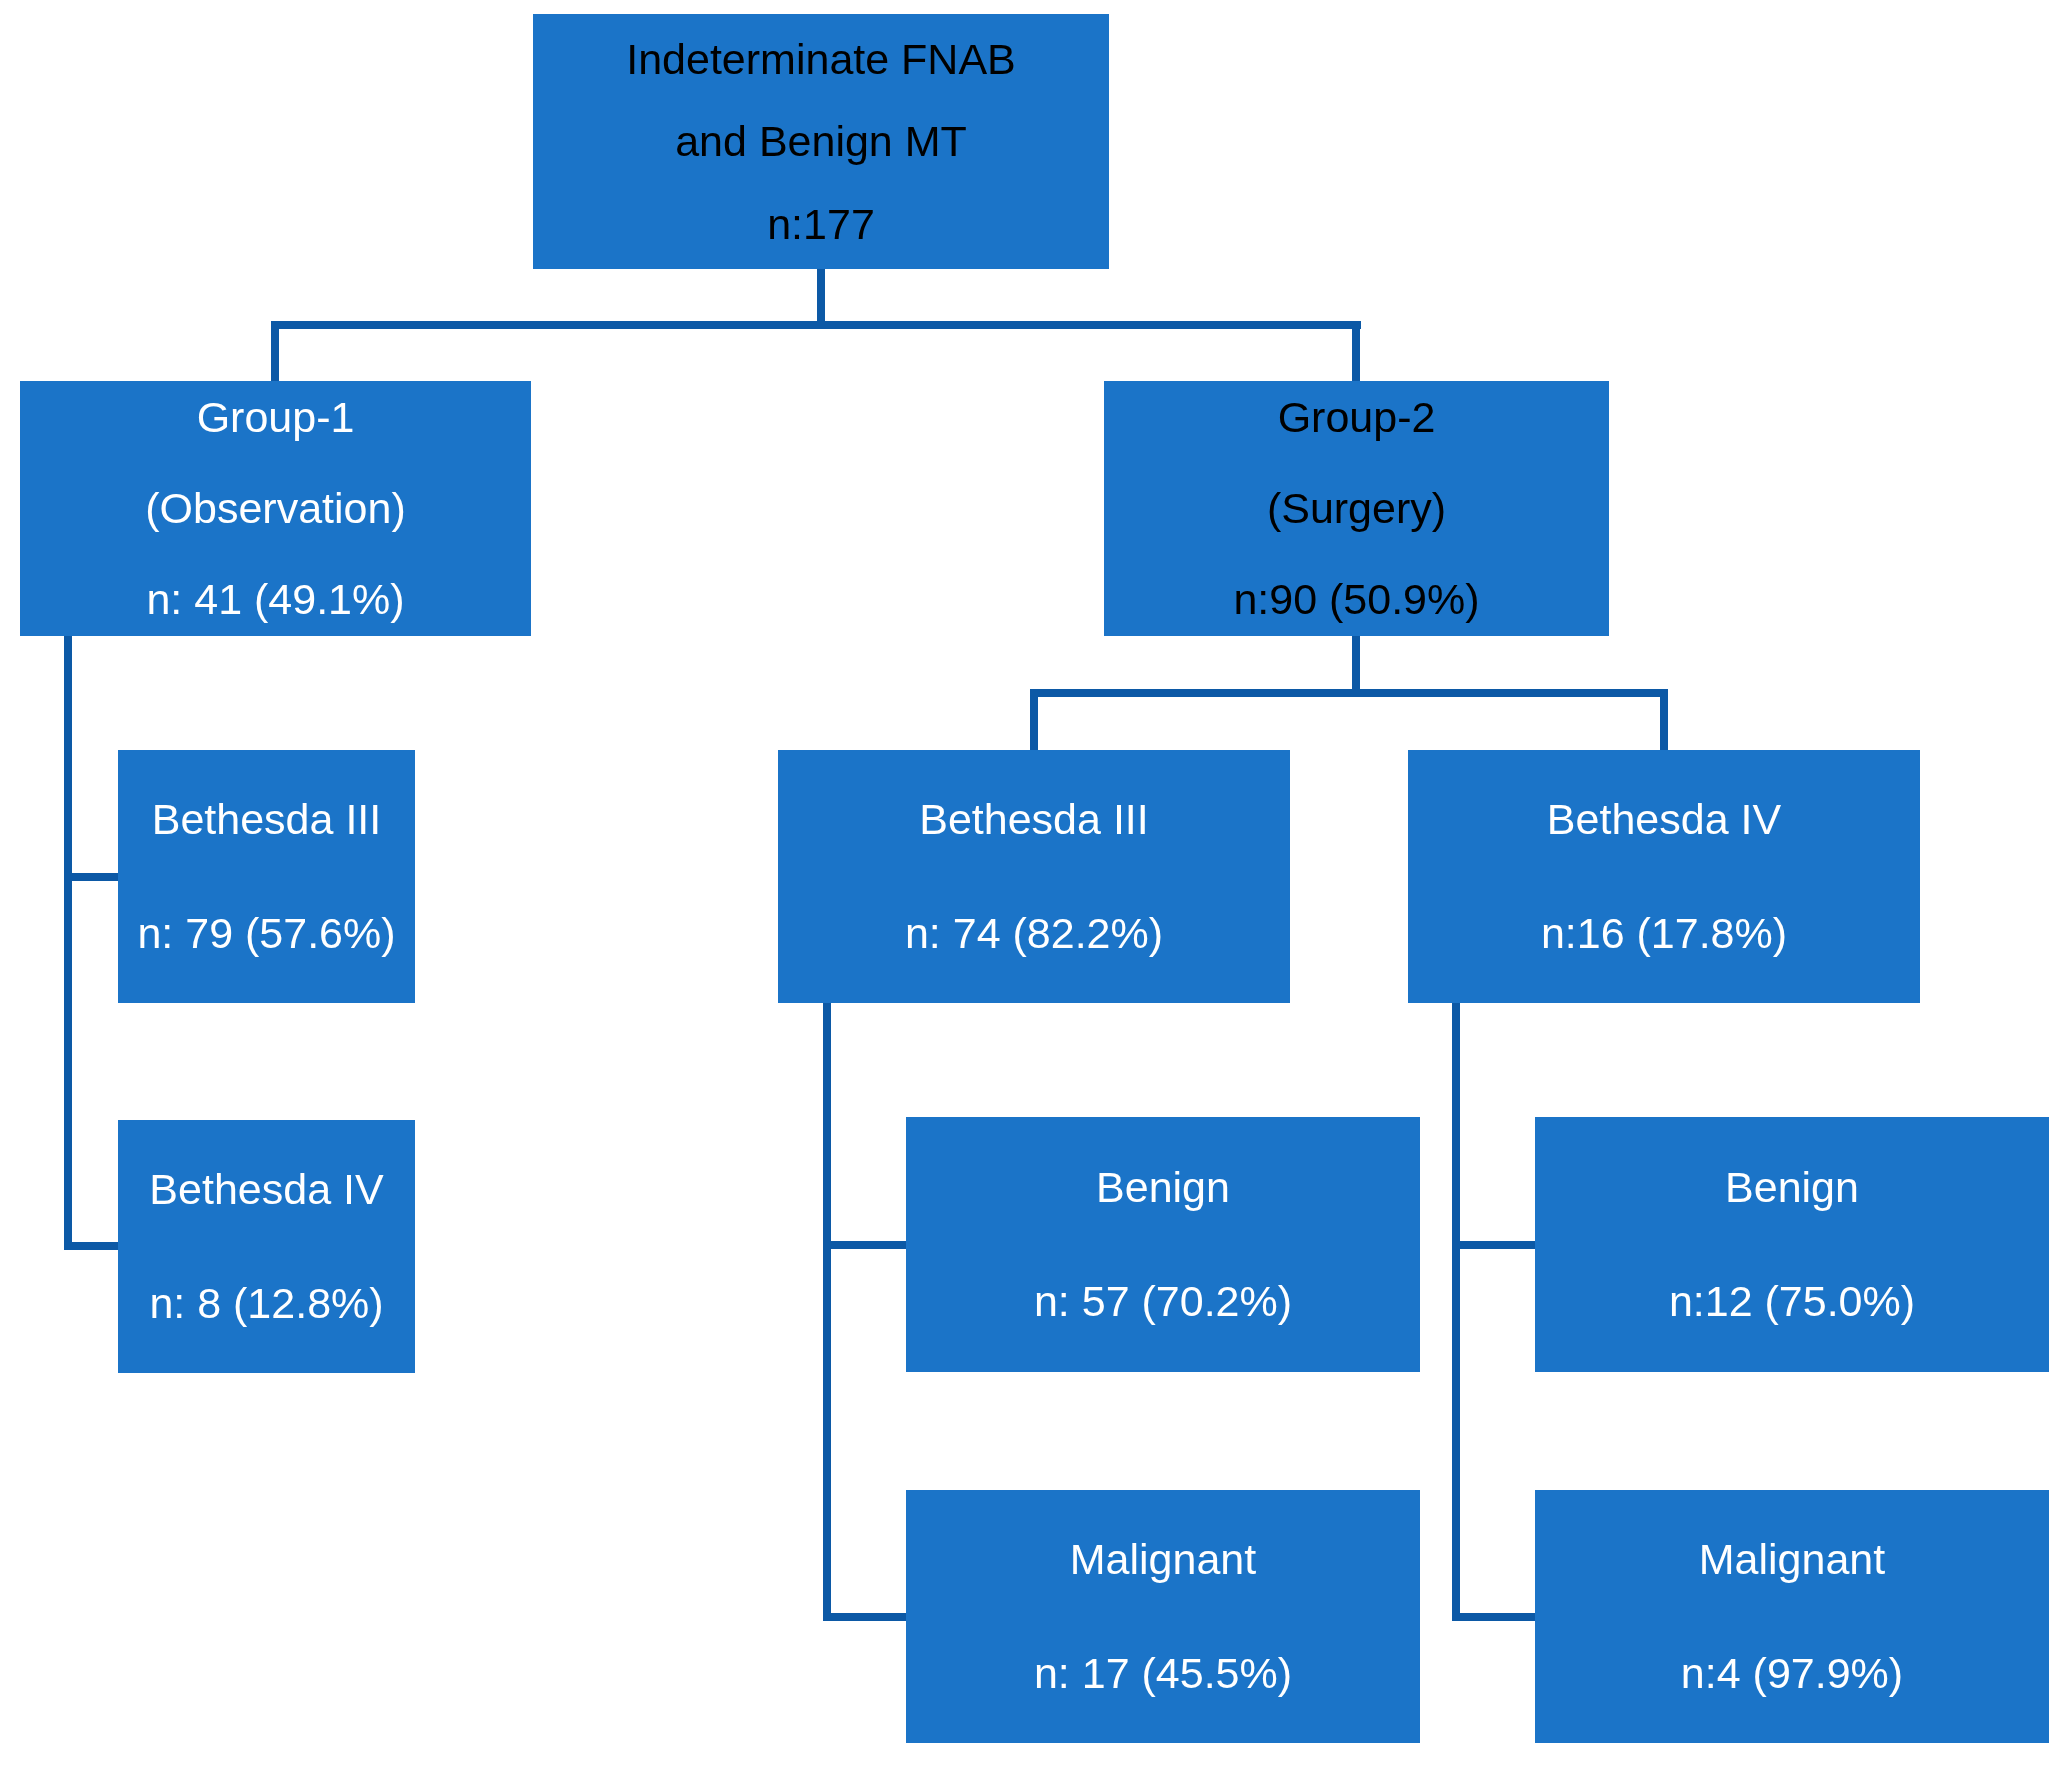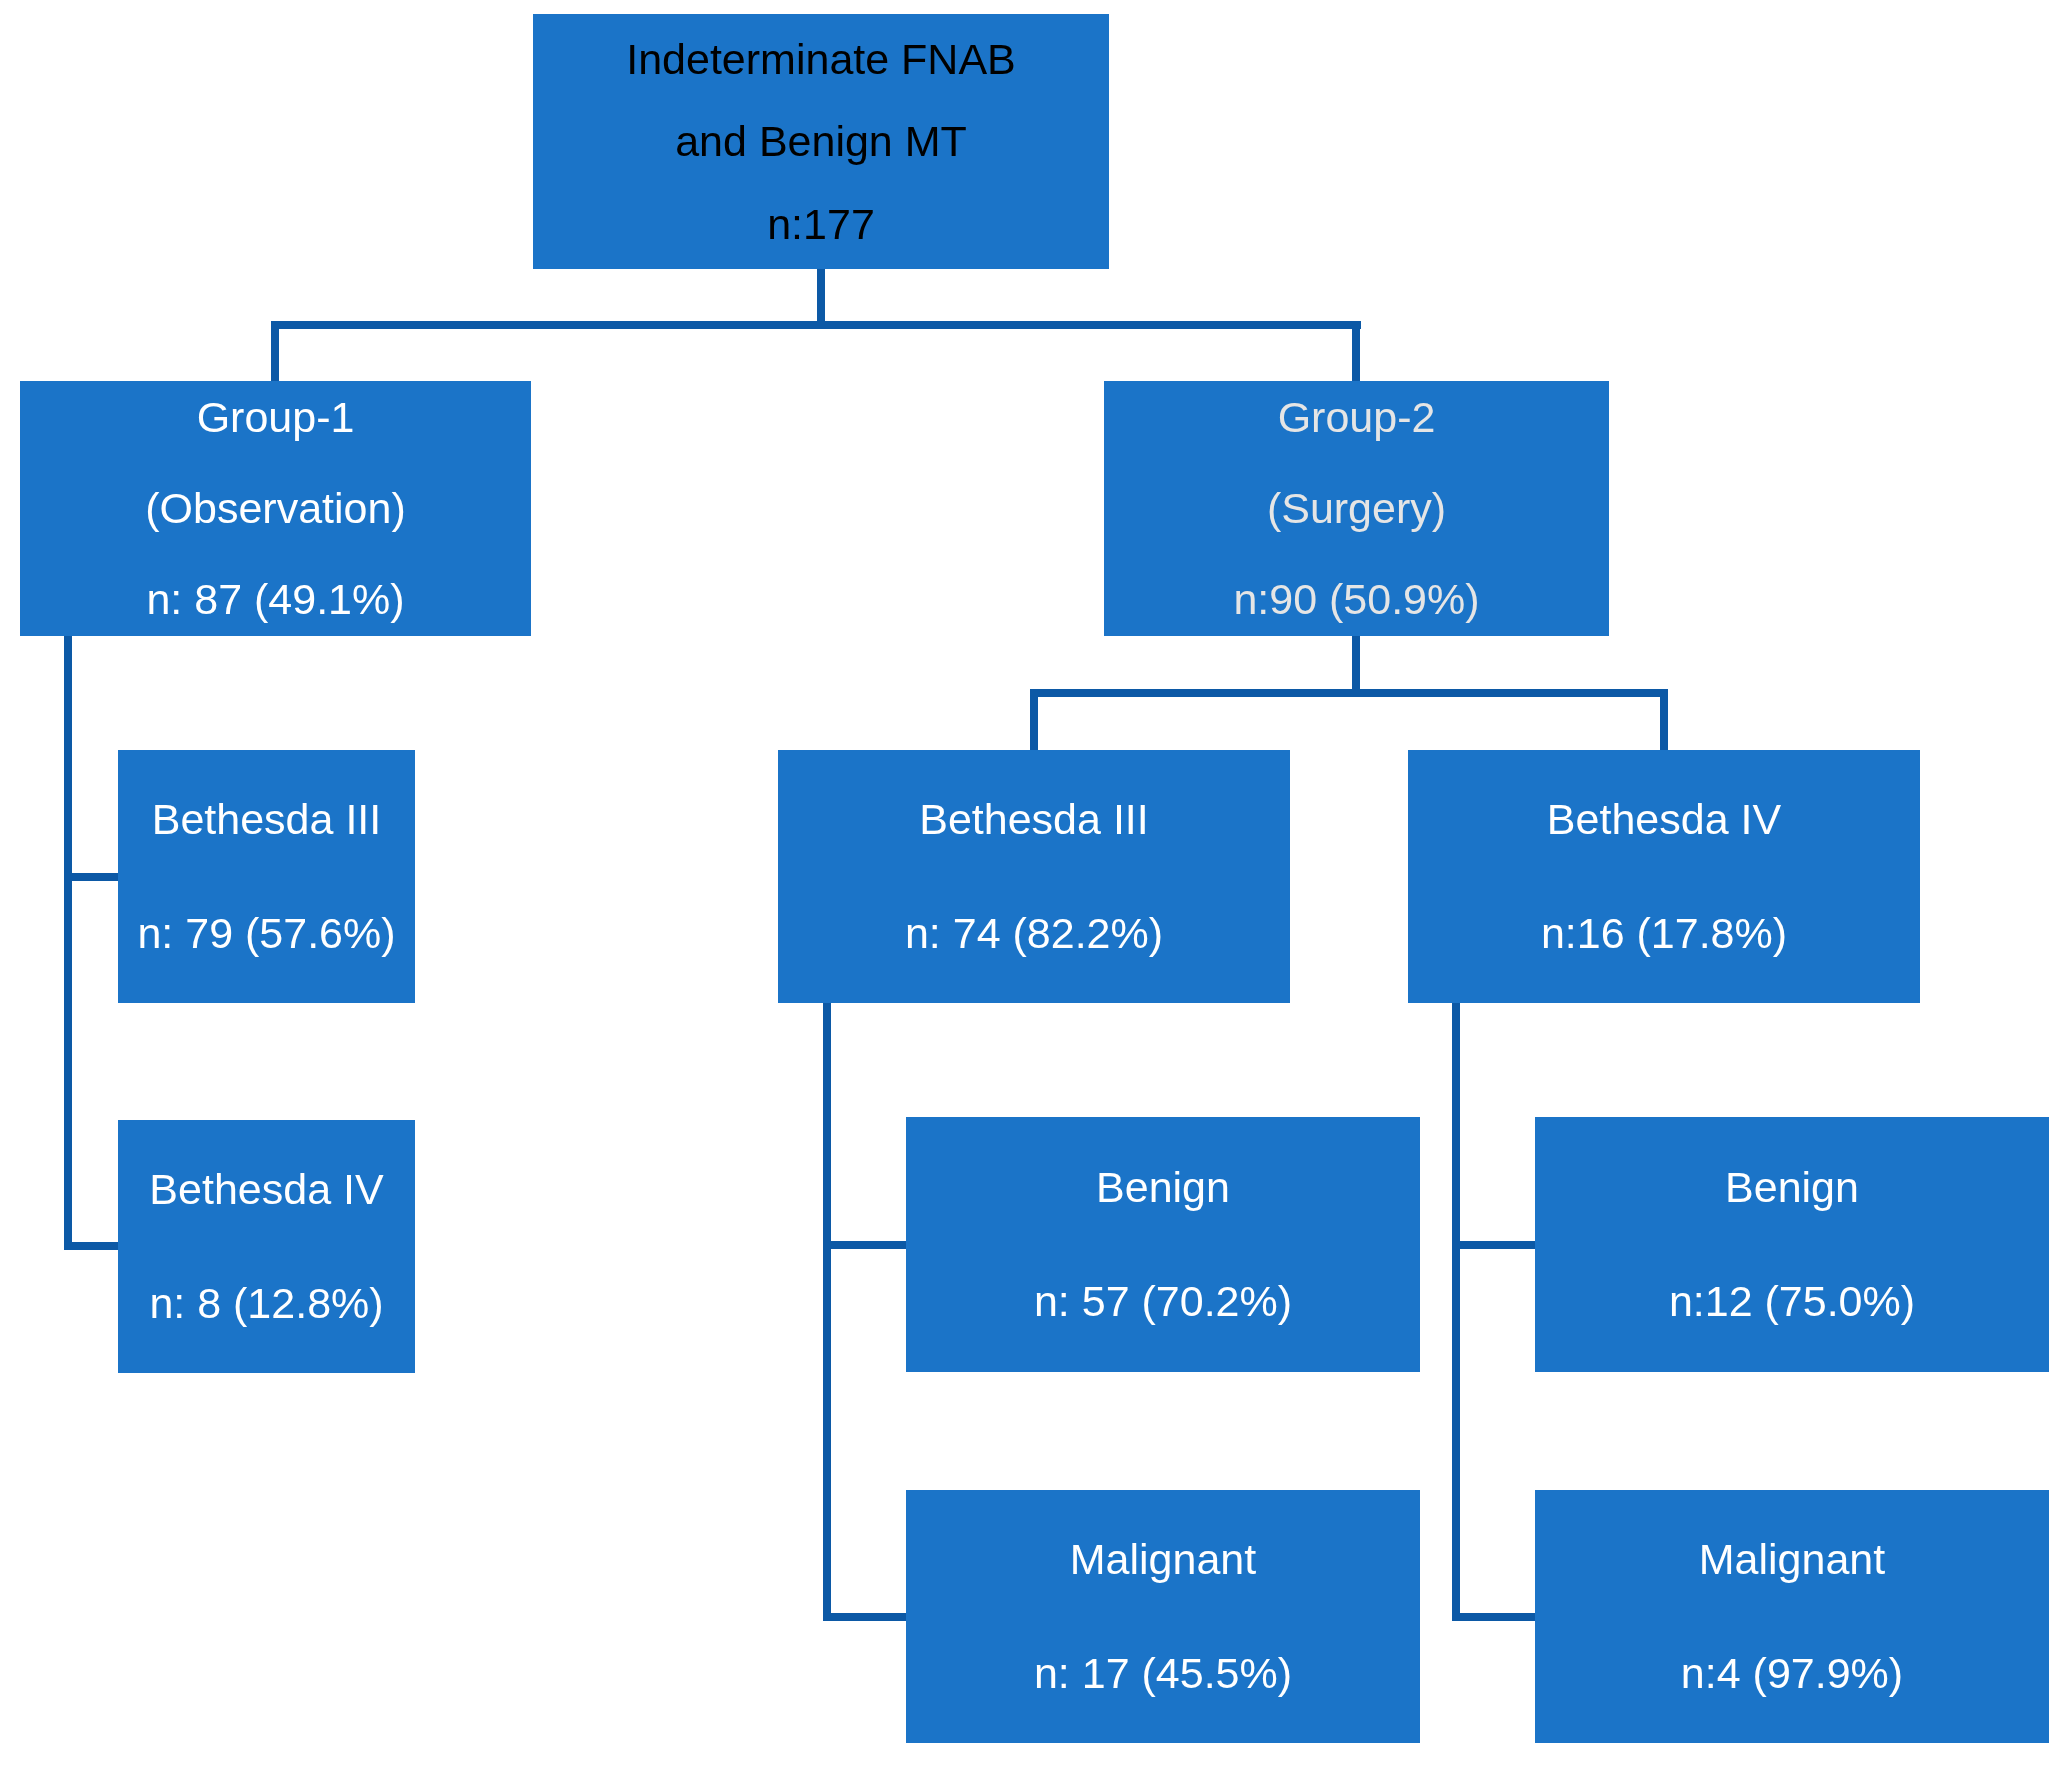--- a/index.html
+++ b/index.html
@@ -57,24 +57,24 @@
 
   <div class="node three tight" style="left: 533px; top: 14.3px; width: 576px; height: 255px; background: rgb(27, 116, 200); color: #000000;">
     <span>Indeterminate FNAB</span>
     <span>and Benign MT</span>
     <span>n:177</span>
   </div>
 
   <div class="node three" style="left: 20px; top: 381px; width: 511px; height: 255px; background: rgb(27, 116, 200); color: rgb(255, 255, 255);">
     <span>Group-1</span>
     <span>(Observation)</span>
-    <span>n: 87 (49.1%)</span>
+    <span>n: 41 (49.1%)</span>
   </div>
 
-  <div class="node three" style="left: 1104px; top: 381px; width: 505px; height: 255px; background: rgb(27, 116, 200); color: #e5e5e5;">
+  <div class="node three" style="left: 1104px; top: 381px; width: 505px; height: 255px; background: rgb(27, 116, 200); color: #000000;">
     <span>Group-2</span>
     <span>(Surgery)</span>
     <span>n:90 (50.9%)</span>
   </div>
 
   <div class="node two" style="left: 118px; top: 750px; width: 297px; height: 253px; background: rgb(27, 116, 200); color: rgb(255, 255, 255);">
     <span>Bethesda III</span>
     <span>n: 79 (57.6%)</span>
   </div>
 

